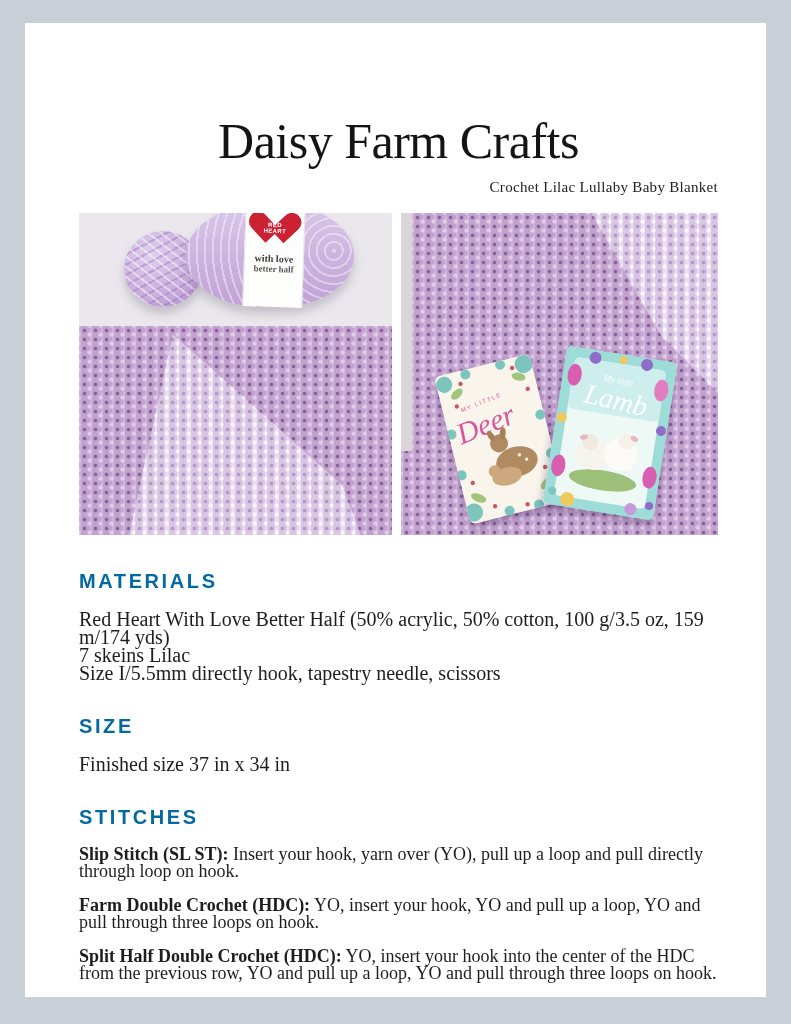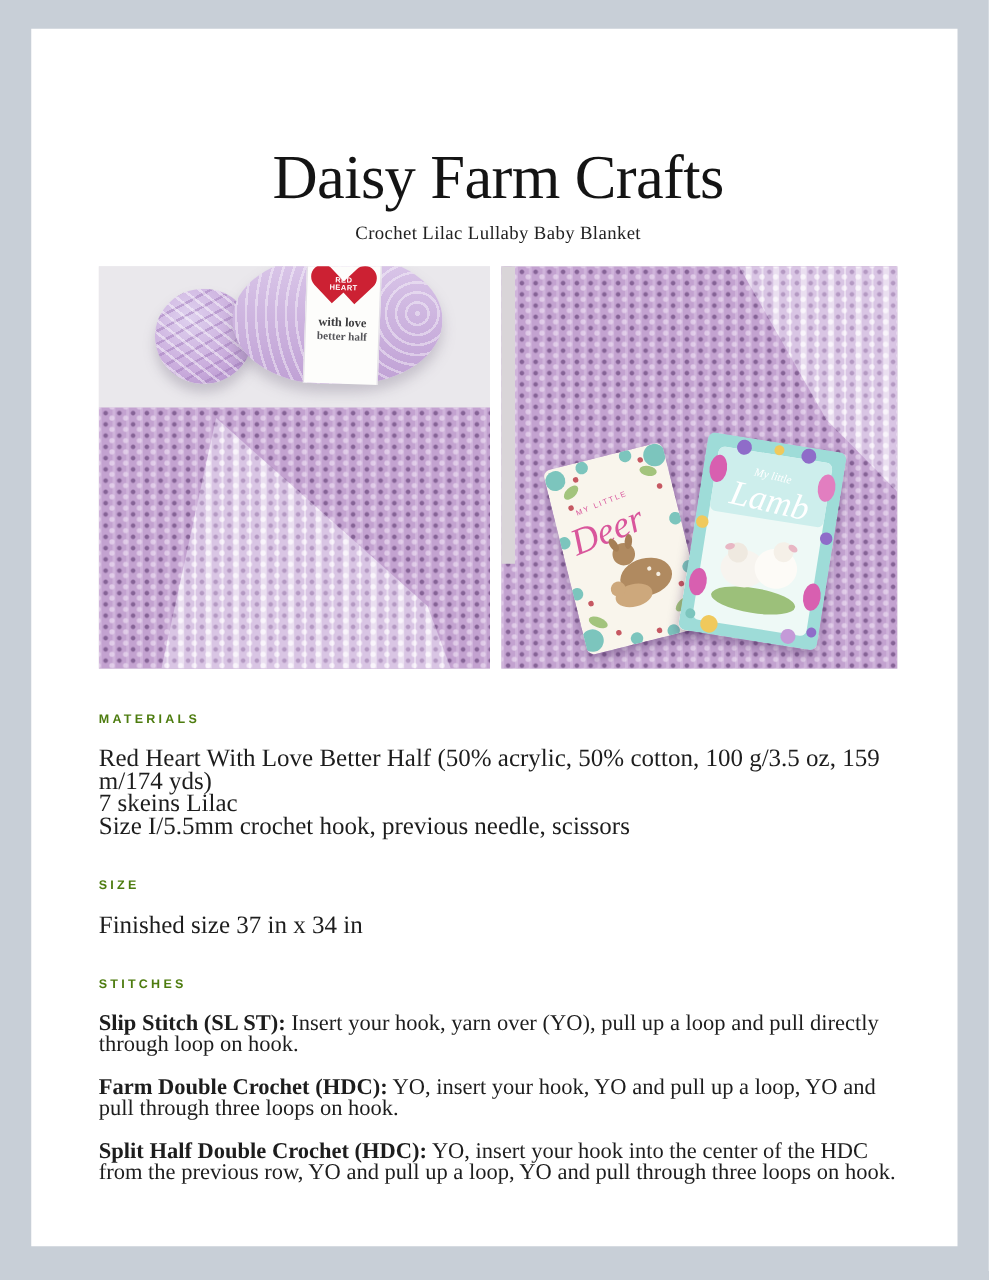--- a/index.html
+++ b/index.html
@@ -23,21 +23,21 @@
     font-family:"Liberation Serif", serif;
     font-weight:normal;
     font-size:50px;
     line-height:1.08;
     text-align:center;
     letter-spacing:-0.5px;
     color:#141414;
   }
   .subtitle {
     margin-top:11px;
-    text-align:center;
+    text-align:right;
     font-size:15px;
     letter-spacing:0.3px;
     color:#222;
   }
 
   
   .photos {
     margin-top:17px;
     display:flex;
     gap:9px;
@@ -133,23 +133,23 @@
     overflow:hidden;
   }
   .book svg { display:block; }
   .book-deer { left:50px; top:150px; width:98px; height:152px; transform:rotate(-14deg); }
   .book-lamb { left:153px; top:140px; width:112px; height:160px; transform:rotate(9deg); }
 
   
   .section-heading {
     font-family:"Liberation Sans", sans-serif;
     font-weight:bold;
-    font-size:10px;
+    font-size:20px;
     letter-spacing:2.6px;
-    color:#4d7c0f;
+    color:#0369a1;
     margin:33px 0 17px;
   }
   .section-heading.first { margin-top:35px; }
   .body-line { font-size:20px; line-height:18px; color:#1d1d1d; }
   .stitch-para { font-size:18px; line-height:17px; color:#1d1d1d; margin-bottom:17px; }
   .stitch-para b { font-weight:bold; }
 </style>
 </head>
 <body>
 
@@ -268,21 +268,21 @@
             </g>
           </svg>
         </div>
       </figure>
     </div>
 
     <h2 class="section-heading first">MATERIALS</h2>
     <div>
       <div class="body-line">Red Heart With Love Better Half (50% acrylic, 50% cotton, 100 g/3.5 oz, 159 m/174 yds)</div>
       <div class="body-line">7 skeins Lilac</div>
-      <div class="body-line">Size I/5.5mm crochet hook, previous needle, scissors</div>
+      <div class="body-line">Size I/5.5mm directly hook, tapestry needle, scissors</div>
     </div>
 
     <h2 class="section-heading">SIZE</h2>
     <div>
       <div class="body-line">Finished size 37 in x 34 in</div>
     </div>
 
     <h2 class="section-heading">STITCHES</h2>
     <p class="stitch-para"><b>Slip Stitch (SL ST):</b> <span>Insert your hook, yarn over (YO), pull up a loop and pull directly through loop on hook.</span></p>
     <p class="stitch-para"><b>Farm Double Crochet (HDC):</b> <span>YO, insert your hook, YO and pull up a loop, YO and pull through three loops on hook.</span></p>

